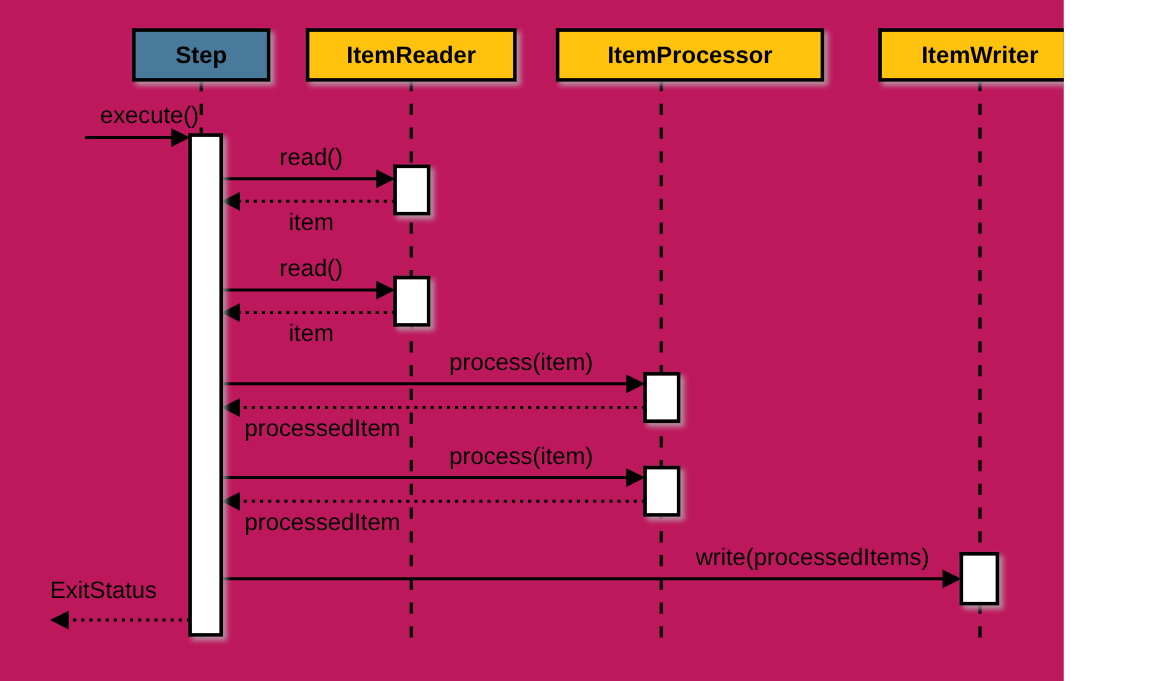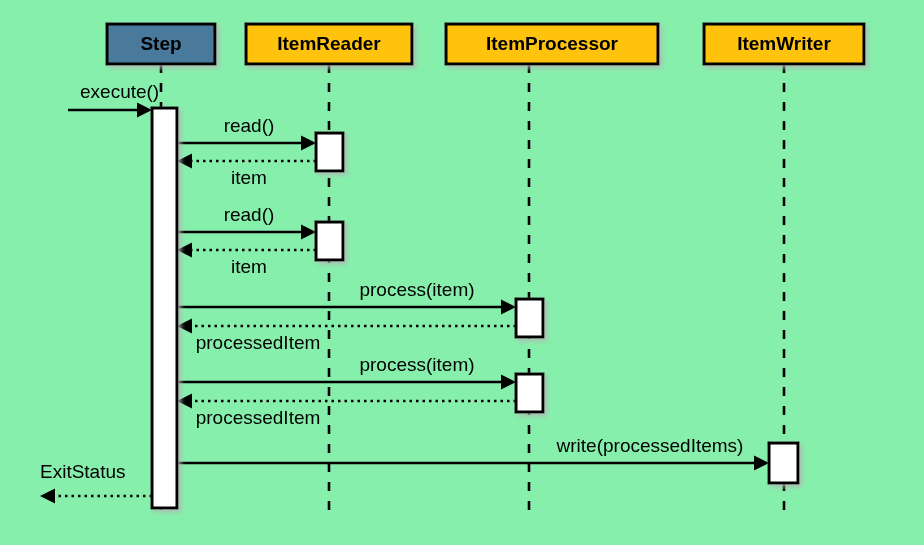--- a/index.html
+++ b/index.html
@@ -6,23 +6,23 @@
   html, body {
     margin: 0;
     padding: 0;
     background: #ffffff;
   }
   body {
     font-family: "Liberation Sans", sans-serif;
   }
   #diagram-root {
     position: relative;
-    width: 924px;
+    width: 851px;
     height: 545px;
-    background: #86efac;
+    background: #be185d;
     overflow: hidden;
   }
   #seq-svg {
     position: absolute;
     top: 0;
     left: 0;
     width: 924px;
     height: 545px;
     display: block;
   }

